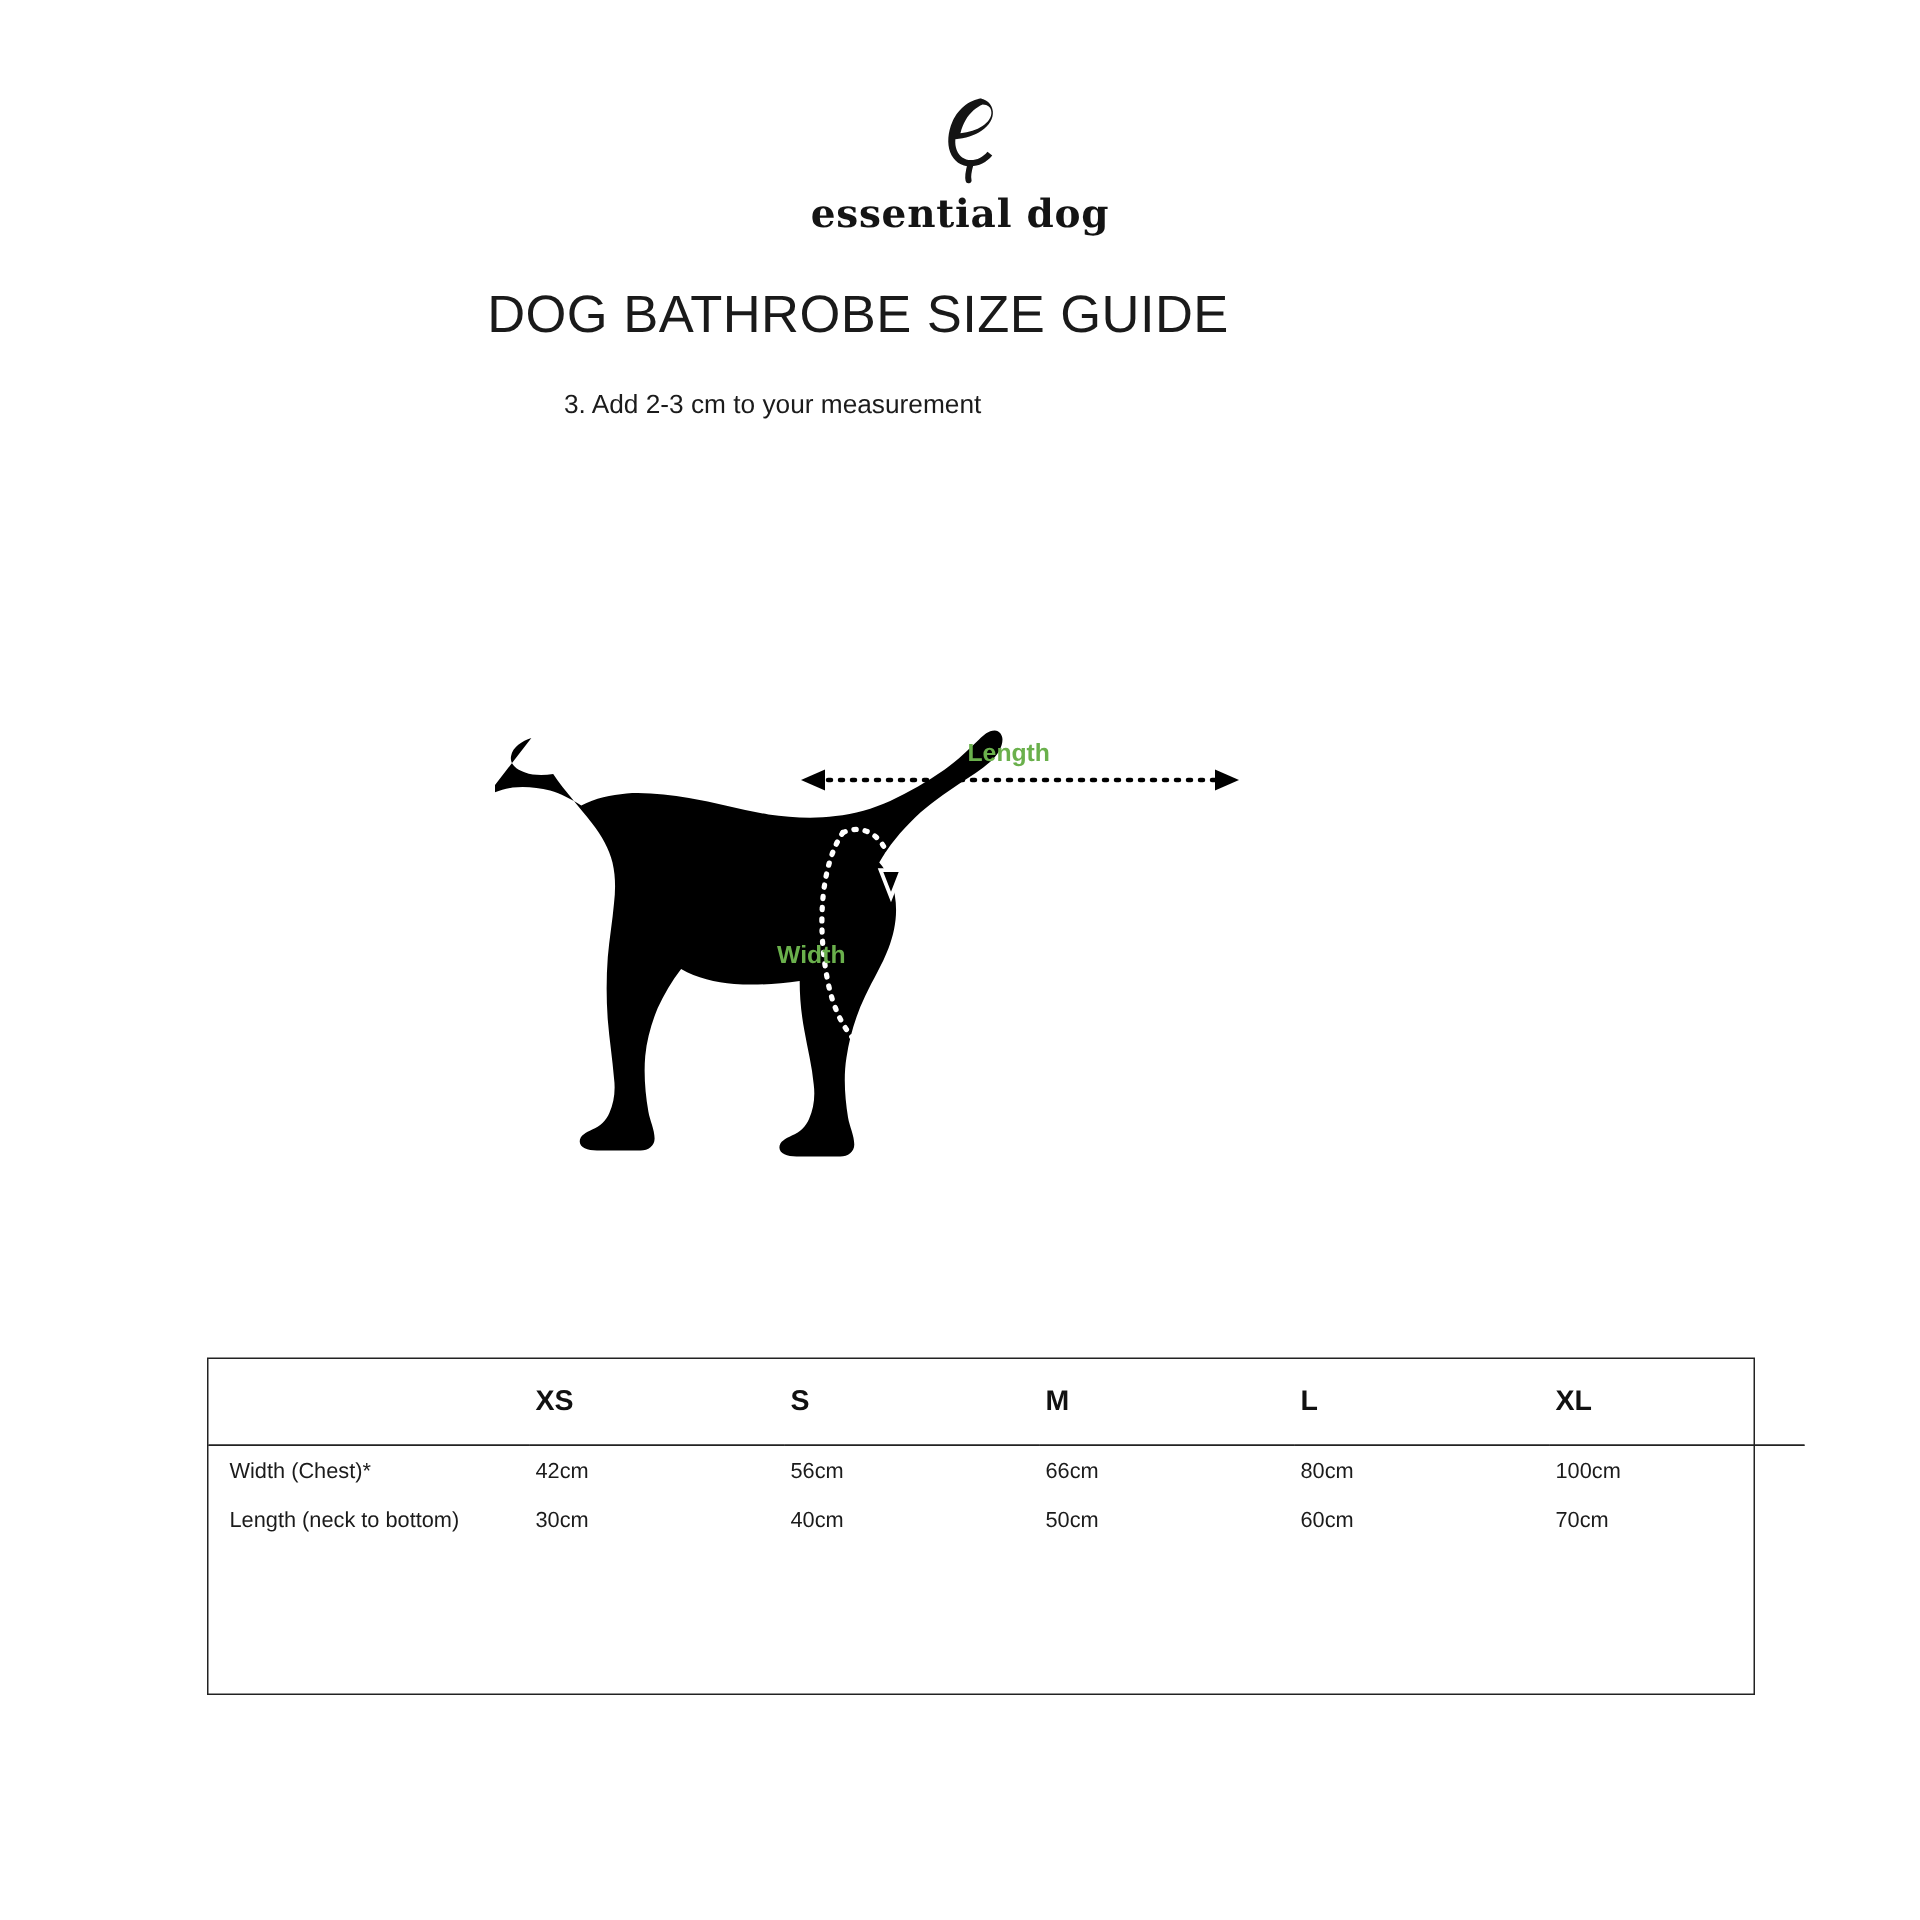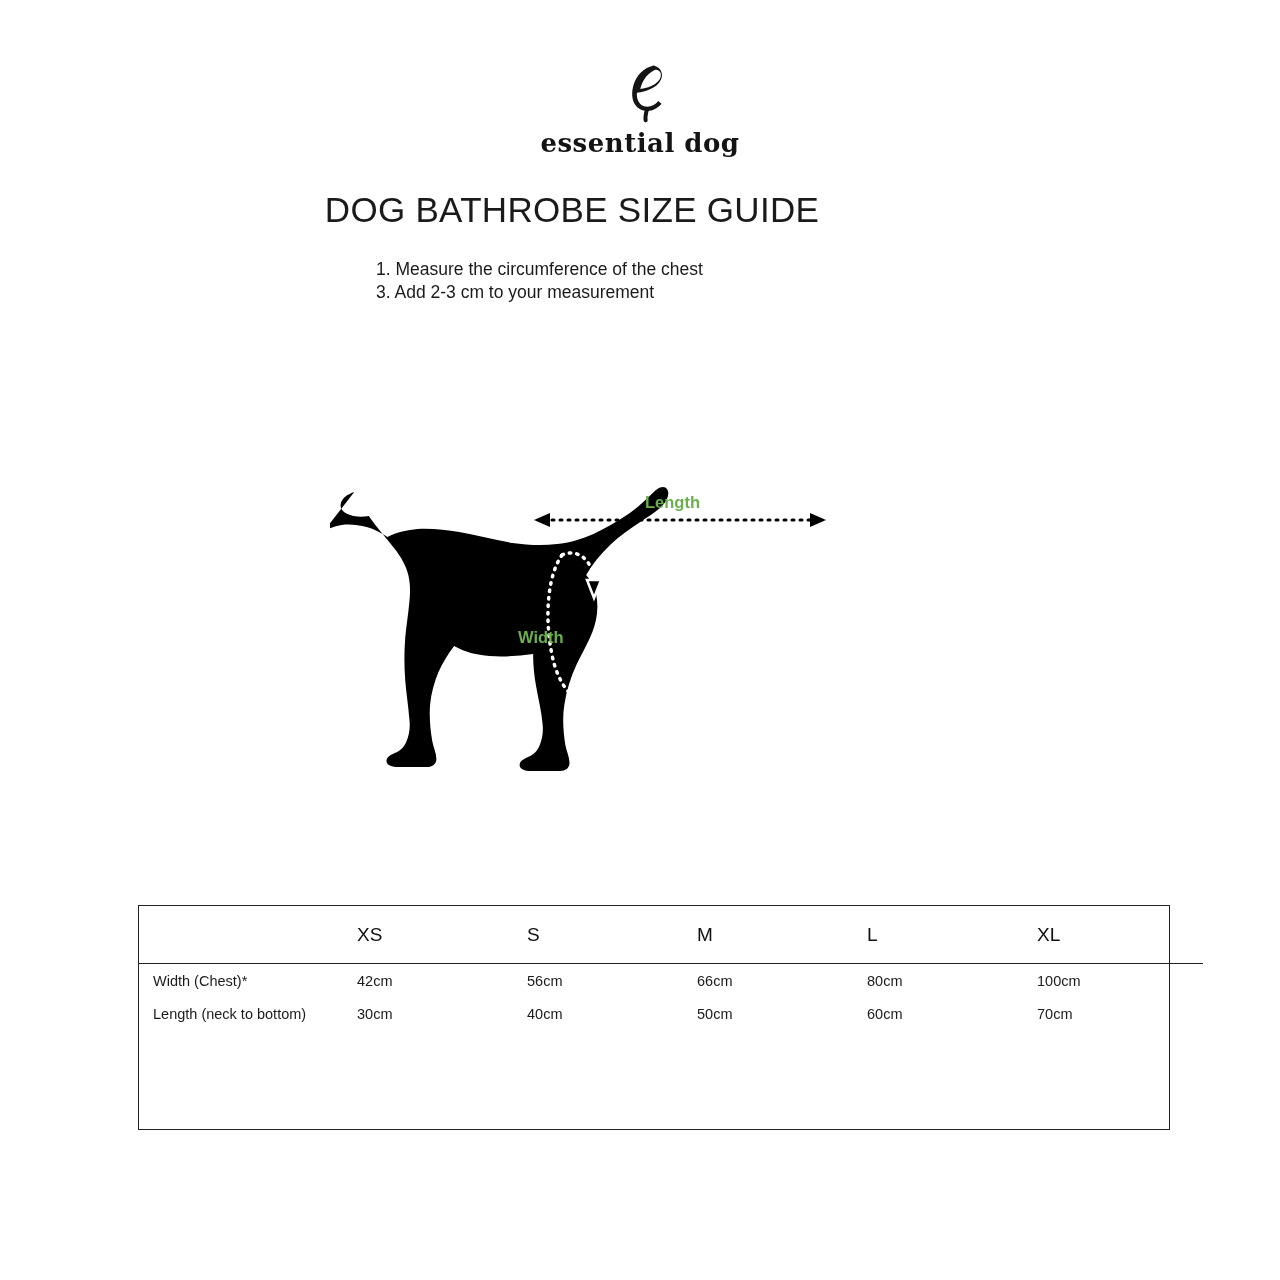--- a/index.html
+++ b/index.html
@@ -113,21 +113,21 @@
   }
   .size-table th, .size-table td {
     text-align: left;
     padding: 0;
     font-weight: 400;
   }
   .head-row th {
     height: 57px;
     vertical-align: middle;
     font-size: 19px;
-    font-weight: normal;
+    font-weight: bold;
     border-bottom: 1px solid #222;
     color: #111;
   }
   .col-label { width: 200px; padding-left: 14px !important; }
   .col-size  { width: 166px; }
   .head-row th.col-size { padding-left: 4px; }
 
   .body-row td {
     height: 33px;
     font-size: 14.5px;
@@ -153,21 +153,20 @@
   <svg class="brand-mark" viewBox="0 0 74 62" aria-hidden="true">
     <path d="M53.5 3.5c-9 0-17.5 6.5-21.5 15.5-3.2 7.2-3.6 14.8-1.6 20.3 2.2 6.1 7.4 9.6 13.7 9.6 5.4 0 10.6-2.6 14.4-7.2l-3.2-2.6c-3 3.6-6.9 5.6-11 5.6-4.4 0-7.9-2.4-9.5-6.7-0.8-2.1-1.1-4.6-0.9-7.2 6.6-0.6 12.8-2.6 17.4-5.7 5.2-3.5 8-8.2 7.6-12.8-0.4-5.1-4.5-8.8-10.4-8.8h4.9zm-1.4 4.2c3.4 0 5.6 1.9 5.8 4.9 0.3 3.2-1.9 6.7-5.9 9.4-3.9 2.6-9.1 4.3-14.7 4.9 0.7-3.1 1.9-6.1 3.4-8.7 3.1-5.4 7.4-8.7 11.4-10.5z" fill="#141414"></path>
     <path d="M44 47.5c-1.2 4.2-1.9 8.3-1.3 10.7" fill="none" stroke="#141414" stroke-width="4" stroke-linecap="round"></path>
   </svg>
   <span class="brand-name">essential dog</span>
 </div>
 
 <div class="page-title">DOG BATHROBE SIZE GUIDE</div>
 
 <div class="instructions">
-  <div class="instruction-line">1. Measure the circumference of the chest</div>
   <div class="instruction-line">3. Add 2-3 cm to your measurement</div>
 </div>
 
 <div class="illustration">
   <svg width="600" height="430" viewBox="0 0 600 430" aria-hidden="true">
 
     <path fill="#000000" d="
       M31,52
       c-6,2 -12,6 -13,12
       c-1,5 3,9 9,11

